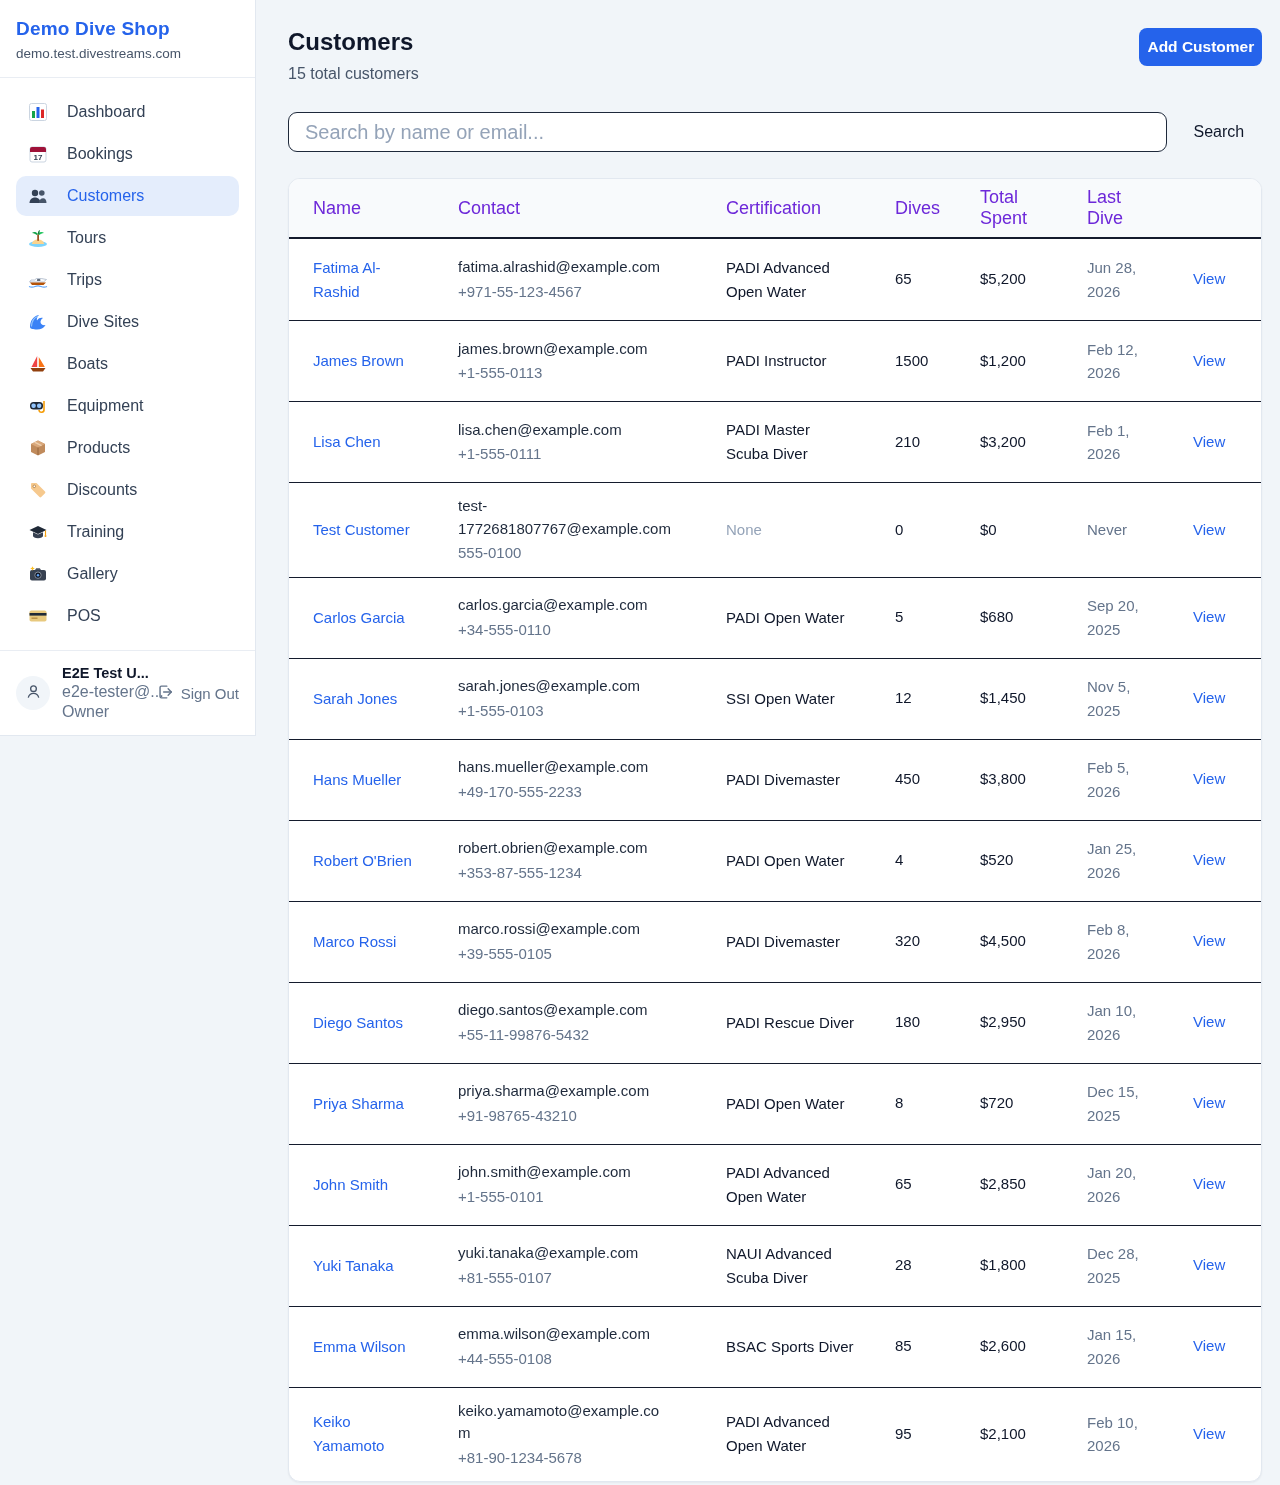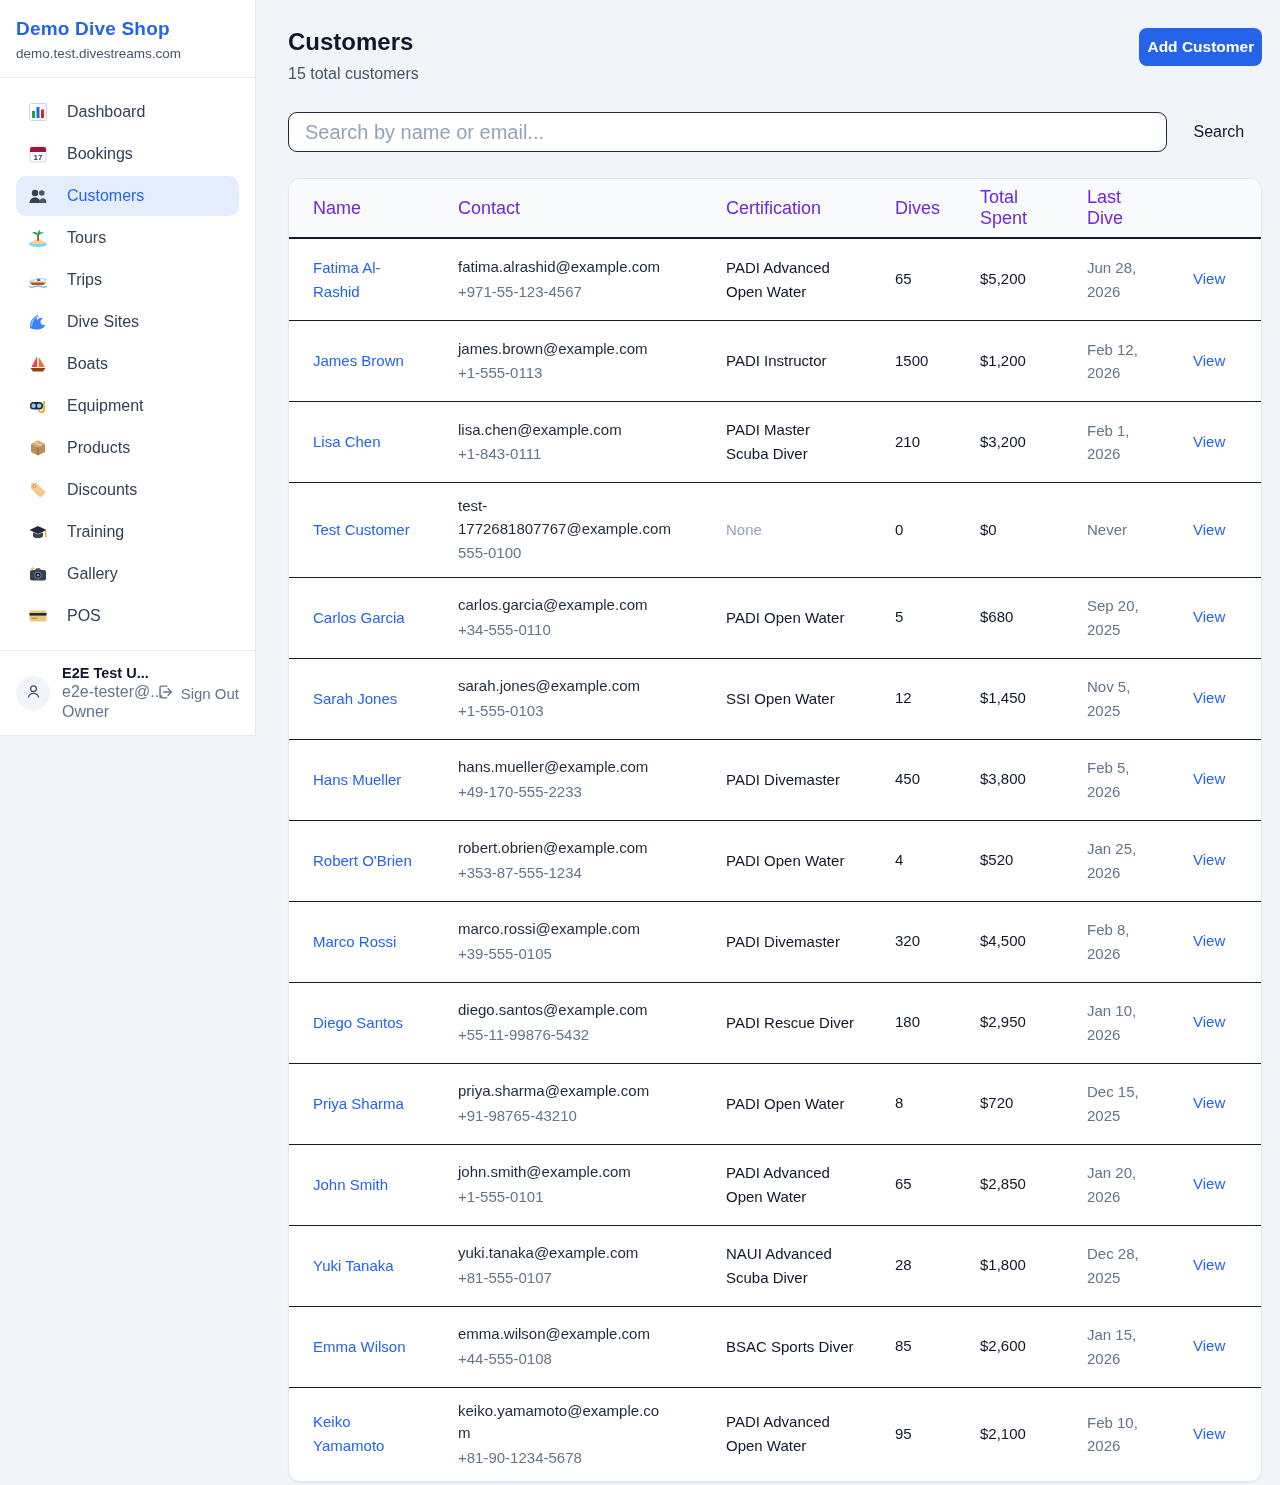--- a/index.html
+++ b/index.html
@@ -297,21 +297,21 @@
     <div class="td td-dives">1500</div>
     <div class="td td-spent">$1,200</div>
     <div class="td td-last">Feb 12, 2026</div>
     <div class="td td-action"><a class="view-link">View</a></div>
   </div>
 
   <div class="tr">
     <div class="td td-name"><a class="name-link">Lisa Chen</a></div>
     <div class="td td-contact">
       <div class="email">lisa.chen@example.com</div>
-      <div class="phone">+1-843-0111</div>
+      <div class="phone">+1-555-0111</div>
     </div>
     <div class="td td-cert">PADI Master Scuba Diver</div>
     <div class="td td-dives">210</div>
     <div class="td td-spent">$3,200</div>
     <div class="td td-last">Feb 1, 2026</div>
     <div class="td td-action"><a class="view-link">View</a></div>
   </div>
 
   <div class="tr">
     <div class="td td-name"><a class="name-link">Test Customer</a></div>

